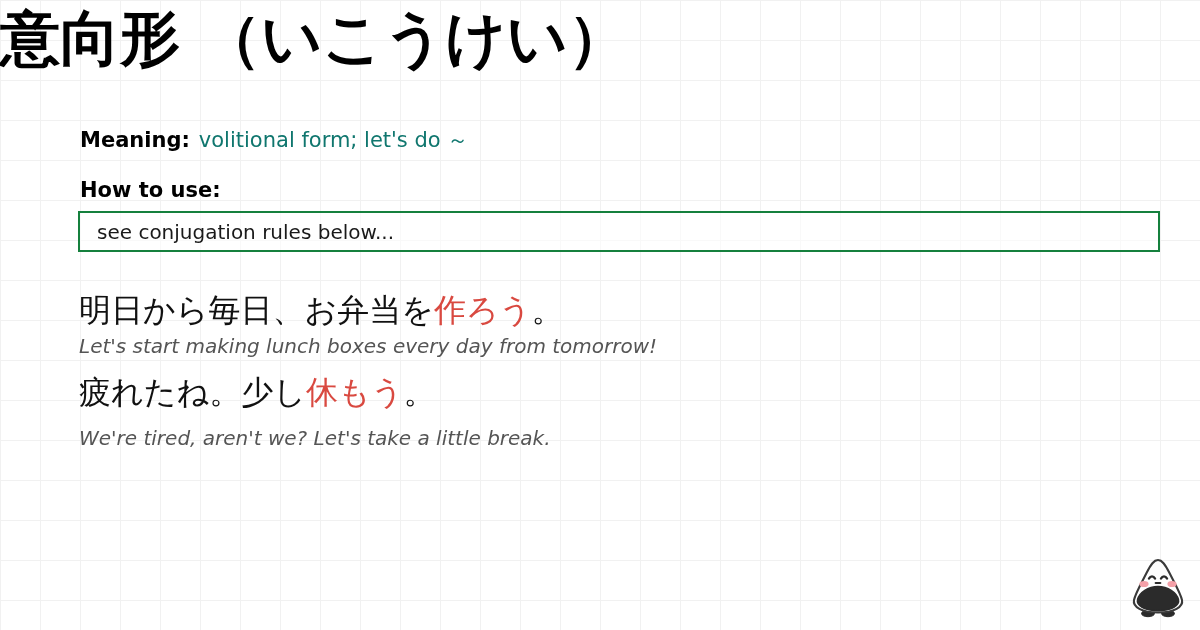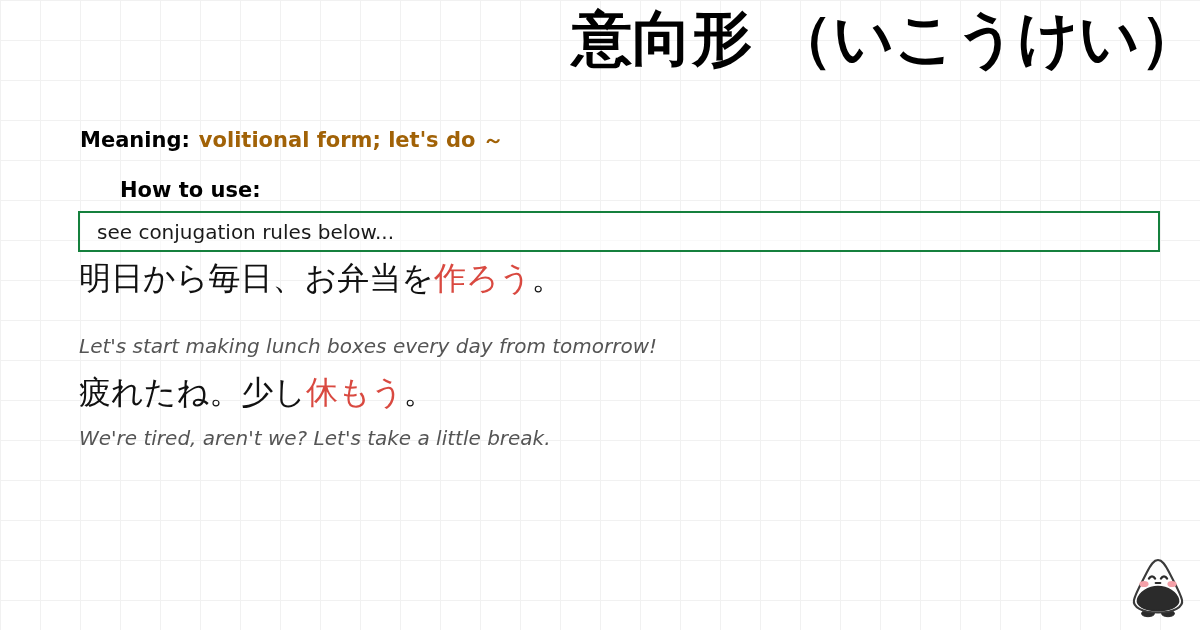--- a/index.html
+++ b/index.html
@@ -27,49 +27,49 @@
     height: 630px;
     box-sizing: border-box;
   }
 
   
   .title {
     position: absolute;
     top: 4px;
     left: 0;
     width: 1200px;
-    text-align: right;
+    text-align: left;
     font-size: 60px;
     font-weight: bold;
     line-height: 1.15;
     letter-spacing: 0px;
     color: #000000;
     white-space: nowrap;
   }
 
   
   .meta {
     position: absolute;
     left: 80px;
     font-size: 21px;
     line-height: 1.2;
     color: #111111;
     white-space: nowrap;
   }
   .meaning-row { top: 128px; }
-  .howto-row   { top: 178px; padding-left: 40px; }
+  .howto-row   { top: 178px; }
 
   .meta-label {
     font-weight: bold;
     color: #000000;
     text-align: right;
   }
   .meta-value {
-    font-weight: bold;
-    color: #a16207;
+    font-weight: normal;
+    color: #0f766e;
     margin-left: 9px;
     margin-top: 6px;
   }
 
   
   .usage-box {
     position: absolute;
     left: 78px;
     top: 211px;
     width: 1082px;
@@ -99,21 +99,21 @@
   .jp .hl {
     color: #d94940;
   }
   .en {
     font-size: 20px;
     font-style: italic;
     color: #555555;
     line-height: 1.25;
   }
 
-  .ex1-jp { top: 258px; }
+  .ex1-jp { top: 290px; }
   .ex1-en { top: 334px; }
   .ex2-jp { top: 372px; }
   .ex2-en { top: 426px; }
 
   
   .mascot {
     position: absolute;
     left: 1122px;
     top: 552px;
     width: 72px;

